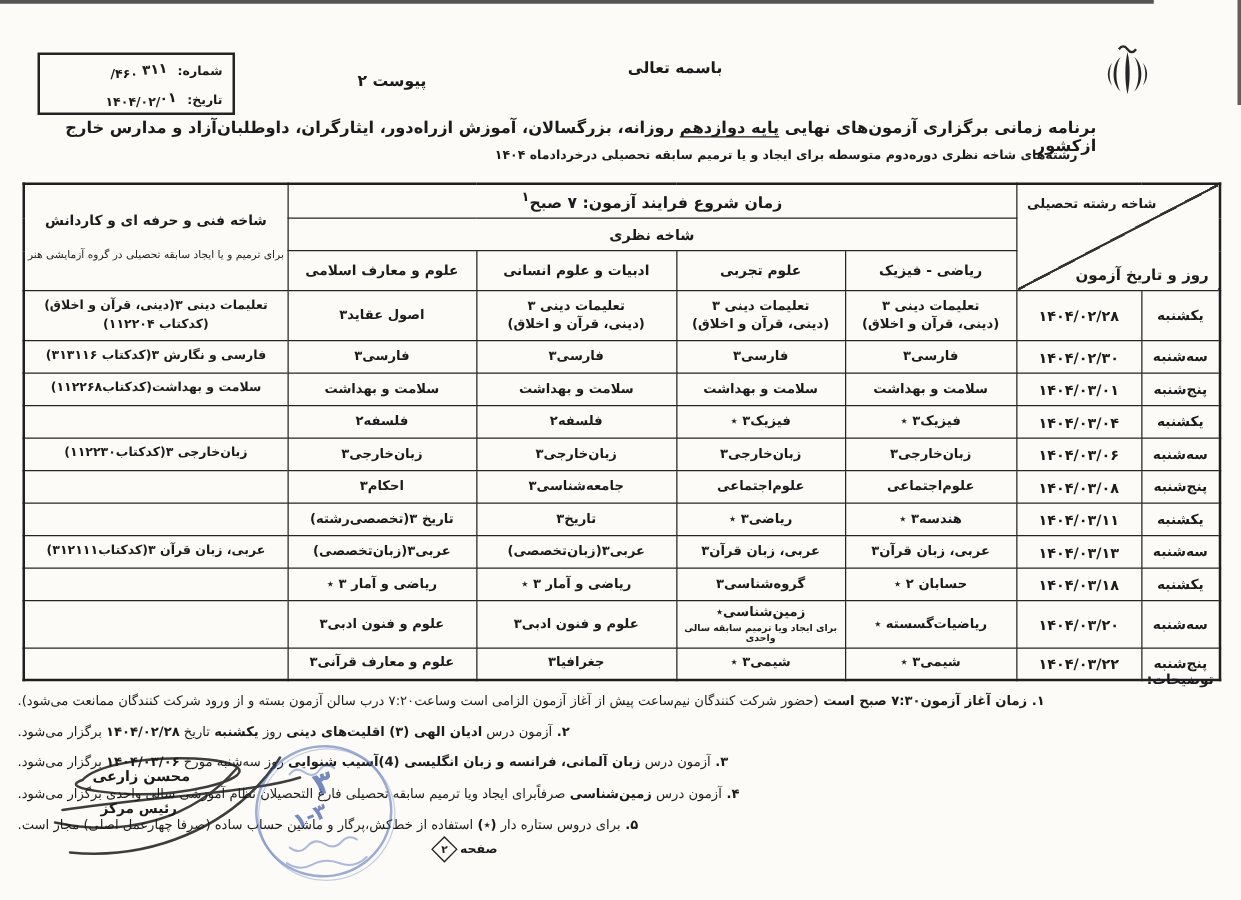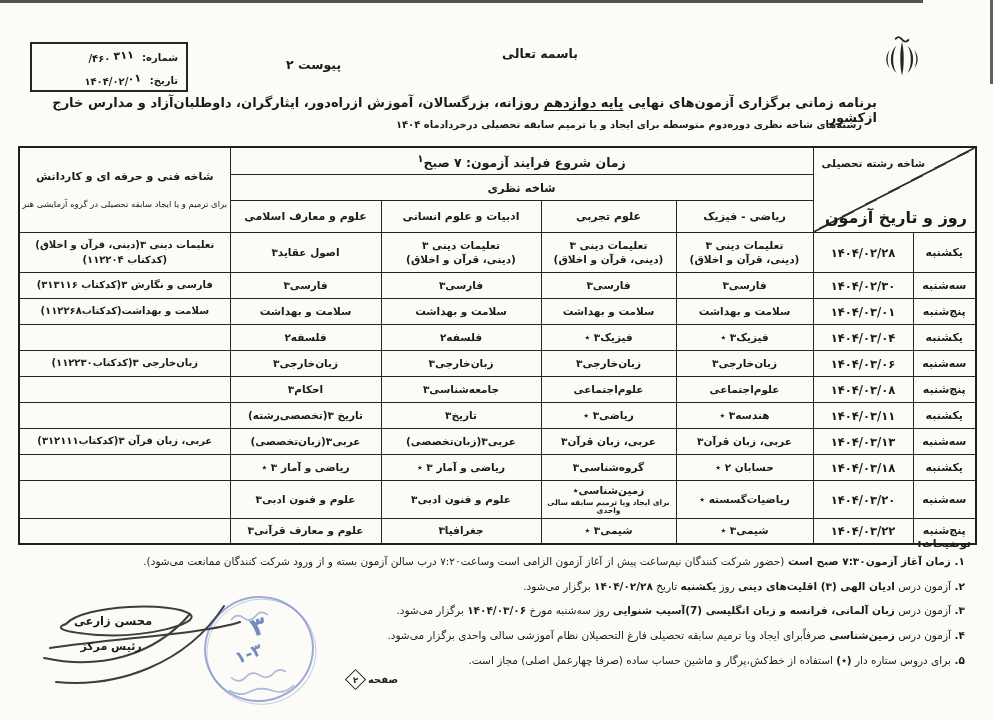--- a/index.html
+++ b/index.html
@@ -38,35 +38,35 @@
   table.exam th,table.exam td{border:1.5px solid #262626;text-align:center;vertical-align:middle;
              font-weight:bold;padding:1px 2px;white-space:pre-line;overflow:hidden;}
   .start-head{font-size:12.5px;height:24px;}
   .nazari-head{font-size:11.5px;height:23px;}
   .col-head{font-size:11px;height:29px;}
   .fanni-head{font-size:11px;}
   .fanni-head .sub{font-size:8.5px;font-weight:400;line-height:1.35;margin-top:3px;}
   .corner{position:relative;padding:0;
           background:linear-gradient(to bottom right,transparent calc(50% - 1px),#333 calc(50% - 1px),#333 calc(50% + 1px),transparent calc(50% + 1px));}
   .corner .c-top{position:absolute;top:9px;left:8px;font-size:10.5px;}
-  .corner .c-bot{position:absolute;bottom:5px;right:8px;font-size:16px;}
+  .corner .c-bot{position:absolute;bottom:5px;right:8px;font-size:12px;}
   tbody tr{height:26px;}
   tbody tr:nth-child(1){height:40px;}
   tbody tr:nth-child(10){height:38px;}
   tbody tr:nth-child(11){height:25px;}
   td.day-cell{font-size:11px;}
   td.date-cell{font-size:11.5px;}
   td.subject-cell{font-size:10.5px;line-height:1.3;}
   td.fanni-cell{font-size:10px;line-height:1.45;}
   .cell-sub{font-size:7.5px;font-weight:700;line-height:1.1;margin-top:1px;}
 
   
   .notes{position:absolute;top:537px;right:22px;left:14px;font-size:10.5px;}
   .notes-title{font-weight:bold;font-size:11px;margin-bottom:4px;}
-  .note{margin:0 6px 9.5px 0;text-align:right;line-height:1.45;}
+  .note{margin:0 6px 9.5px 0;text-align:left;line-height:1.45;}
   .note .note-num{font-weight:bold;}
   .note .b{font-weight:bold;}
   .note .n{font-weight:500;}
 
   
   .pagenum{position:absolute;top:672px;left:348px;font-size:10px;font-weight:bold;
            display:flex;align-items:center;gap:5px;}
   .ornament{display:inline-block;width:13px;height:13px;border:1.2px solid #222;
             transform:rotate(45deg);position:relative;}
   .ornament span{position:absolute;inset:0;transform:rotate(-45deg);display:flex;
@@ -259,21 +259,21 @@
           <td class="fanni-cell"></td>
         </tr>
       </tbody>
   </table>
 
   <div class="notes">
     <div class="notes-title">توضیحات:</div>
     <div>
         <div class="note"><span class="note-num">۱. </span><span class="b">زمان آغاز آزمون۷:۳۰ صبح است </span><span class="n">(حضور شرکت کنندگان نیم‌ساعت پیش از آغاز آزمون الزامی است وساعت۷:۲۰ درب سالن آزمون بسته و از ورود شرکت کنندگان ممانعت می‌شود).</span></div>
         <div class="note"><span class="note-num">۲. </span><span class="n">آزمون درس </span><span class="b">ادیان الهی (۳) اقلیت‌های دینی</span><span class="n"> روز </span><span class="b">یکشنبه</span><span class="n"> تاریخ </span><span class="b">۱۴۰۴/۰۲/۲۸</span><span class="n"> برگزار می‌شود.</span></div>
-        <div class="note"><span class="note-num">۳. </span><span class="n">آزمون درس </span><span class="b">زبان آلمانی، فرانسه و زبان انگلیسی (7)</span><span class="b">آسیب شنوایی</span><span class="n"> روز سه‌شنبه مورخ </span><span class="b">۱۴۰۴/۰۳/۰۶</span><span class="n"> برگزار می‌شود.</span></div>
+        <div class="note"><span class="note-num">۳. </span><span class="n">آزمون درس </span><span class="b">زبان آلمانی، فرانسه و زبان انگلیسی (4)</span><span class="b">آسیب شنوایی</span><span class="n"> روز سه‌شنبه مورخ </span><span class="b">۱۴۰۴/۰۳/۰۶</span><span class="n"> برگزار می‌شود.</span></div>
         <div class="note"><span class="note-num">۴. </span><span class="n">آزمون درس </span><span class="b">زمین‌شناسی</span><span class="n"> صرفاًبرای ایجاد ویا ترمیم سابقه تحصیلی فارغ التحصیلان نظام آموزشی سالی واحدی برگزار می‌شود.</span></div>
         <div class="note"><span class="note-num">۵. </span><span class="n">برای دروس ستاره دار </span><span class="b">(٭)</span><span class="n"> استفاده از خط‌کش،پرگار و ماشین حساب ساده (صرفا چهارعمل اصلی) مجاز است.</span></div>
       </div>
   </div>
 
   <div class="pagenum">
     <span>صفحه</span>
     <span class="ornament">
         <span>۲</span>
       </span>

